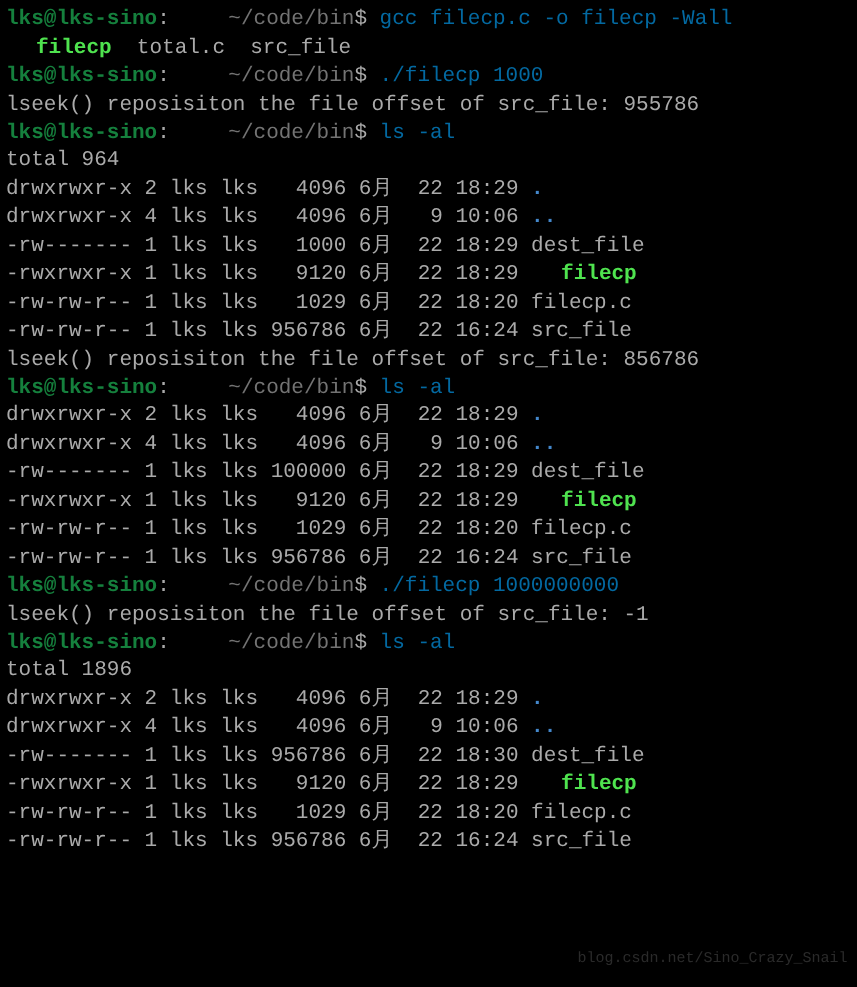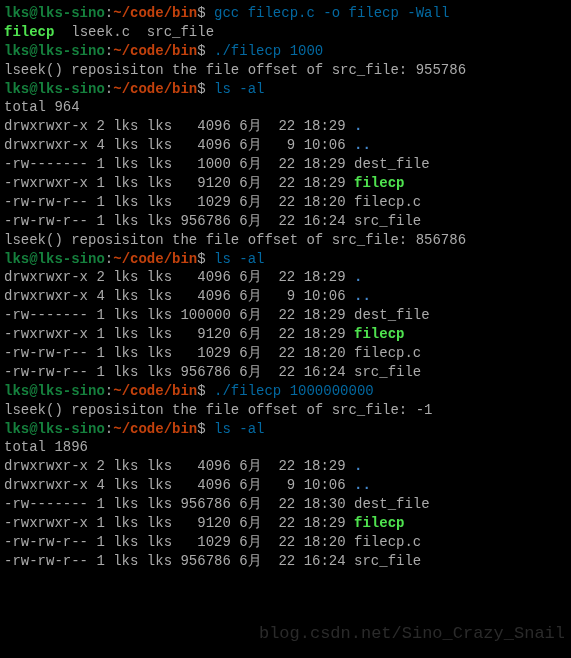--- a/index.html
+++ b/index.html
@@ -10,48 +10,48 @@
       font-size: 14px;
       line-height: 1.35;
       padding: 4px;
       width: 571px;
       height: 658px;
       position: relative;
       overflow: hidden;
     }
     .line { white-space: pre; }
     .user { color: #15803d; font-weight: bold; }
-    .path { color: #c2410c; font-weight: bold; }
+    .path { color: #737373; font-weight: normal; margin-left: 39px; }
     .dollar { color: #aaa; }
     .cmd { color: #0369a1; }
     .output { color: #aaa; }
-    .special { color: #4fe34f; font-weight: bold; }
+    .special { color: #4fe34f; font-weight: bold; margin-left: 20px; }
     .dir { color: #4488cc; font-weight: bold; }
     .watermark {
       position: absolute;
       bottom: 12px;
       right: 6px;
       color: #555;
-      font-size: 17px;
+      font-size: 10px;
       opacity: 0.5;
     }
     .cursor {
       display: inline-block;
       width: 8px;
       height: 14px;
       background: #ccc;
       vertical-align: text-bottom;
     }
   </style>
 </head>
 <body>
 
 <div id="term">
     <div class="line"><span class="user">lks@lks-sino</span><span class="output">:</span><span class="path">~/code/bin</span><span class="dollar">$</span><span class="cmd"> gcc filecp.c -o filecp -Wall</span></div>
-    <div class="line output"><span class="special">filecp</span><span>  lseek.c  src_file</span></div>
+    <div class="line output"><span class="special">filecp</span><span>  total.c  src_file</span></div>
     <div class="line"><span class="user">lks@lks-sino</span><span class="output">:</span><span class="path">~/code/bin</span><span class="dollar">$</span><span class="cmd"> ./filecp 1000</span></div>
     <div class="line output">lseek() reposisiton the file offset of src_file: 955786</div>
     <div class="line"><span class="user">lks@lks-sino</span><span class="output">:</span><span class="path">~/code/bin</span><span class="dollar">$</span><span class="cmd"> ls -al</span></div>
     <div class="line output">total 964</div>
     <div class="line output">drwxrwxr-x 2 lks lks   4096 6月  22 18:29 <span class="dir">.</span></div>
     <div class="line output">drwxrwxr-x 4 lks lks   4096 6月   9 10:06 <span class="dir">..</span></div>
     <div class="line output">-rw------- 1 lks lks   1000 6月  22 18:29 dest_file</div>
     <div class="line output">-rwxrwxr-x 1 lks lks   9120 6月  22 18:29 <span class="special">filecp</span></div>
     <div class="line output">-rw-rw-r-- 1 lks lks   1029 6月  22 18:20 filecp.c</div>
     <div class="line output">-rw-rw-r-- 1 lks lks 956786 6月  22 16:24 src_file</div>

